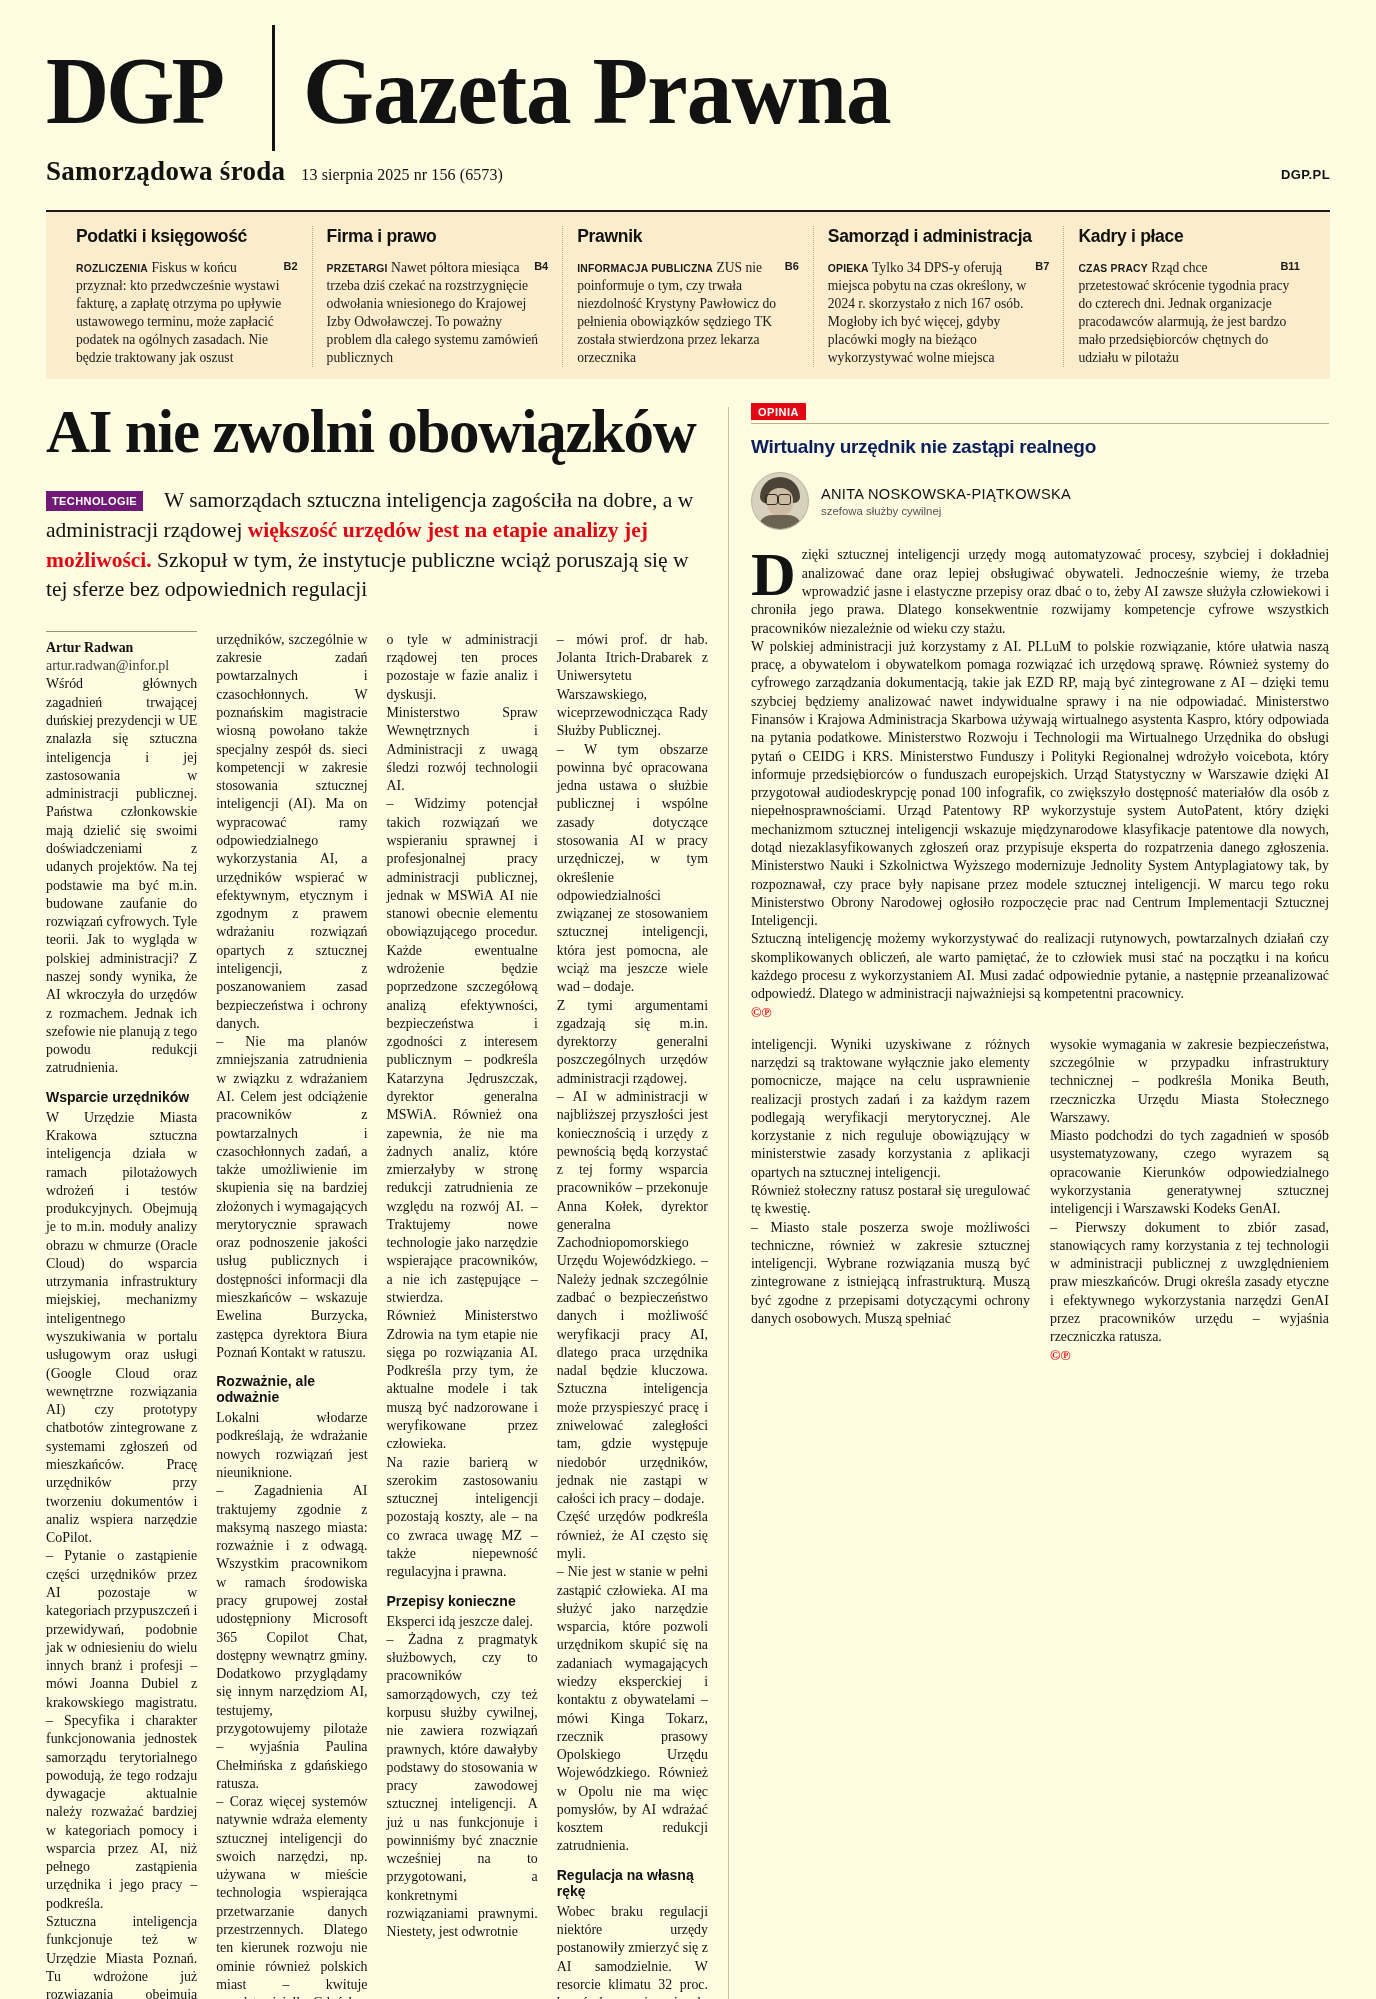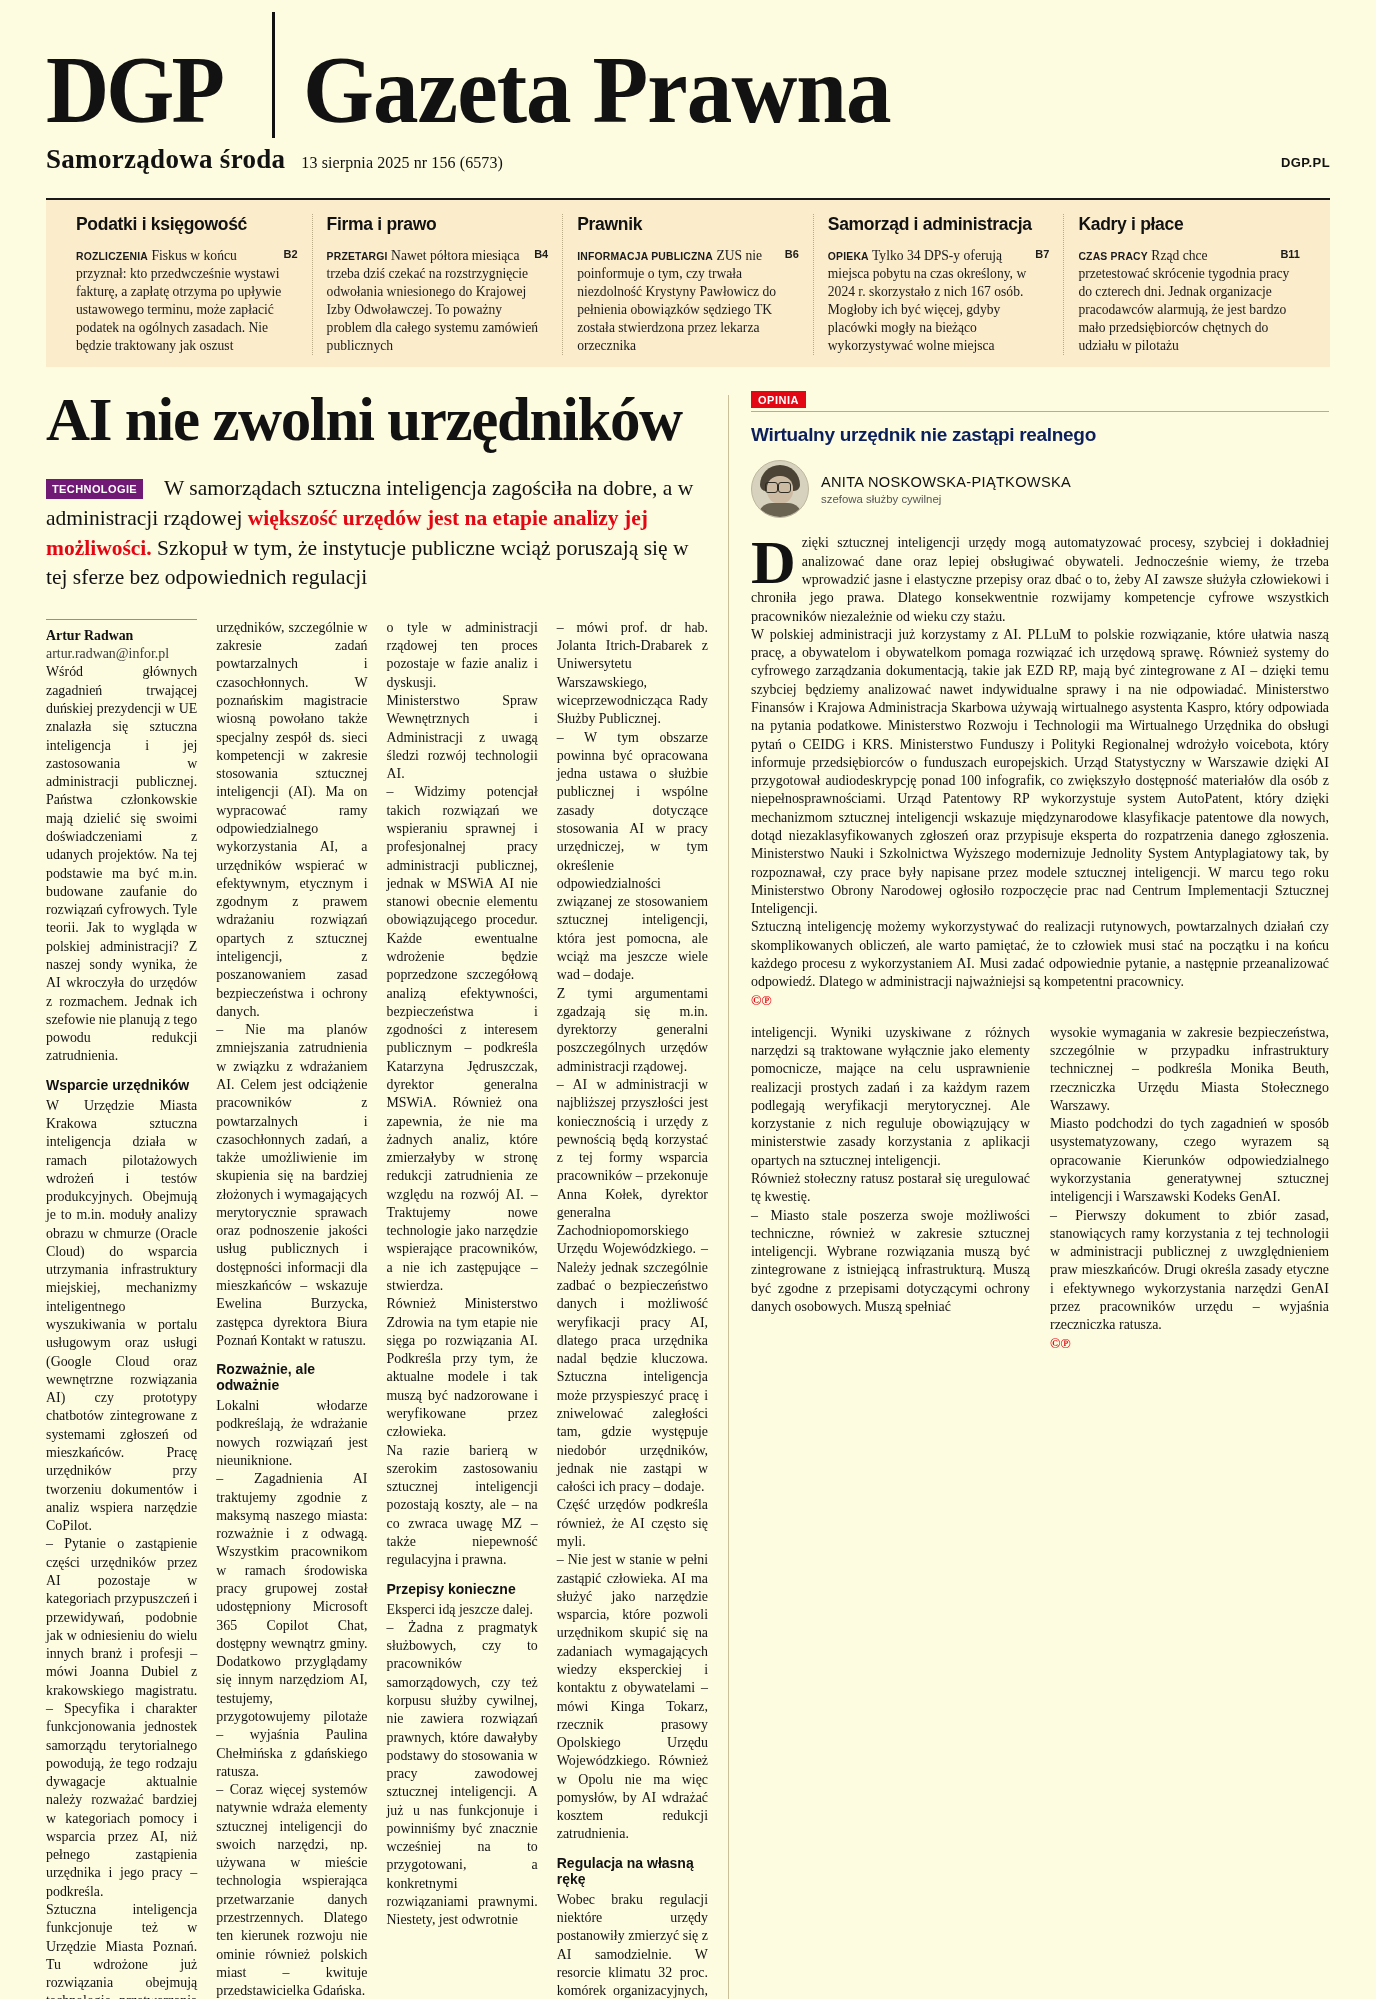--- a/index.html
+++ b/index.html
@@ -6,21 +6,21 @@
   body{
     width:1376px;height:1999px;
     background:#fdfbe0;
     font-family:"Liberation Serif", serif;
     color:#121212;
     overflow:hidden;
   }
   .page{width:1376px;height:1999px;position:relative;box-sizing:border-box;padding:0 46px;}
 
   
-  .masthead{display:flex;align-items:flex-end;padding-top:14px;height:124px;}
+  .masthead{display:flex;align-items:center;padding-top:26px;height:124px;}
   .logo-dgp{
     font-family:"Liberation Serif",serif;
     font-weight:700;font-size:95px;line-height:1;
     letter-spacing:-3px;
     transform:scaleX(.92);transform-origin:left top;
     padding-top:6px;
   }
   .logo-rule{width:3px;background:#111;height:126px;margin:0 28px 0 34px;}
   .logo-title{
     font-family:"Liberation Serif",serif;
@@ -215,21 +215,21 @@
       <h3>Kadry i płace</h3>
       <p><span class="pg">B11</span><span class="kicker">CZAS PRACY</span> <span>Rząd chce przetestować skrócenie tygodnia pracy do czterech dni. Jednak organizacje pracodawców alarmują, że jest bardzo mało przedsiębiorców chętnych do udziału w pilotażu</span></p>
     </div>
 
   </div>
 
   <div class="main">
 
     <div class="left">
 
-      <h1 class="headline">AI nie zwolni urzędników</h1>
+      <h1 class="headline">AI nie zwolni obowiązków</h1>
 
       <p class="lead">
         <span class="tag">TECHNOLOGIE</span><span>W samorządach sztuczna inteligencja zagościła na dobre, a w administracji rządowej </span><span class="hl">większość urzędów jest na etapie analizy jej możliwości.</span><span> Szkopuł w tym, że instytucje publiczne wciąż poruszają się w tej sferze bez odpowiednich regulacji</span>
       </p>
 
       <div class="cols">
 
         <div class="col">
           <div class="byline-rule"></div>
           <p class="byline-name">Artur Radwan</p>

